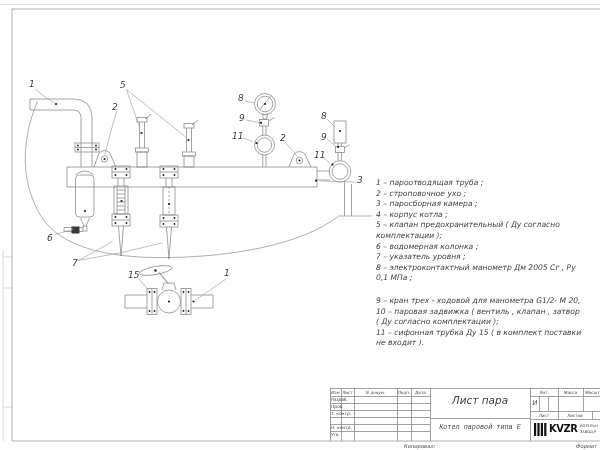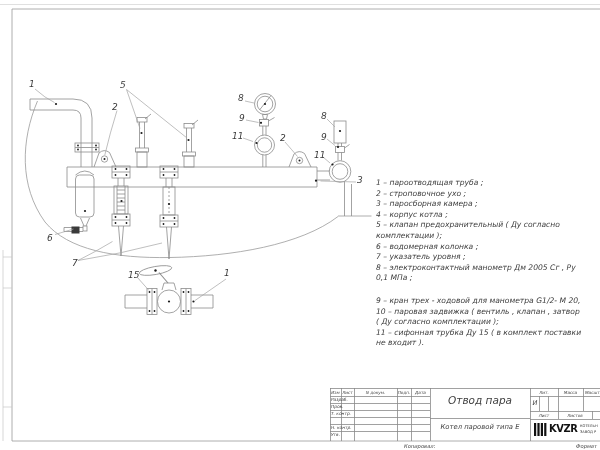--- a/index.html
+++ b/index.html
@@ -19,21 +19,21 @@
     white-space:nowrap;
   }
   .legend-line:nth-child(11){ margin-top:12px; }
   .tbt {
     position:absolute; z-index:2; color:#3f3f3f; white-space:nowrap;
     font-family:"DejaVu Sans", sans-serif;
   }
   .tb-small { font-size:4.3px; line-height:6px; font-style:italic; }
   .tb-head  { font-size:4.2px; line-height:6px; font-style:italic; text-align:center; }
   .tb-title { font-size:10.5px; font-style:italic; text-align:center; }
-  .tb-sub   { font-size:6.8px; font-style:italic; text-align:center; }
+  .tb-sub   { font-size:6.8px; font-style:italic; text-align:center;font-family:Liberation Mono, monospace; }
   .tb-lit   { font-size:6.5px; font-style:italic; }
   .logo-text{ font-size:11px; font-weight:bold; letter-spacing:-0.5px;
               transform:scaleX(.9); transform-origin:left center; color:#111; }
   .company  { font-size:3.6px; line-height:4.6px; color:#333; }
   .footer-note { font-size:5.2px; font-style:italic; color:#444; }
 </style>
 </head>
 <body>
 
 <svg id="sheet-svg" width="600" height="450" viewBox="0 0 600 450" fill="none" stroke="#8c8c8c" stroke-width="0.8">
@@ -338,21 +338,21 @@
 <div class="tbt tb-head" style="left:354px;top:389.5px;width:43px">N докум.</div>
 <div class="tbt tb-head" style="left:397px;top:389.5px;width:14px">Подп.</div>
 <div class="tbt tb-head" style="left:411px;top:389.5px;width:19px">Дата</div>
 
 <div class="tbt tb-small" style="left:331px;top:396.8px">Разраб.</div>
 <div class="tbt tb-small" style="left:331px;top:403.8px">Пров.</div>
 <div class="tbt tb-small" style="left:331px;top:410.8px">Т. контр.</div>
 <div class="tbt tb-small" style="left:331px;top:424.8px">Н. контр.</div>
 <div class="tbt tb-small" style="left:331px;top:432.3px">Утв.</div>
 
-<div class="tbt tb-title" style="left:430px;top:394px;width:100px">Отвод пара</div>
+<div class="tbt tb-title" style="left:430px;top:394px;width:100px">Лист пара</div>
 <div class="tbt tb-sub" style="left:430px;top:423px;width:100px">Котел паровой типа Е</div>
 
 <div class="tbt tb-head" style="left:530px;top:389.5px;width:28px">Лит.</div>
 <div class="tbt tb-head" style="left:558px;top:389.5px;width:25px">Масса</div>
 <div class="tbt tb-head" style="left:585px;top:389.5px">Масштаб</div>
 <div class="tbt tb-lit" style="left:532.5px;top:399px">И</div>
 <div class="tbt tb-head" style="left:530px;top:412.5px;width:28px">Лист</div>
 <div class="tbt tb-head" style="left:558px;top:412.5px;width:34px">Листов</div>
 
 <div class="tbt logo-text" style="left:549px;top:421.5px">KVZR</div>

